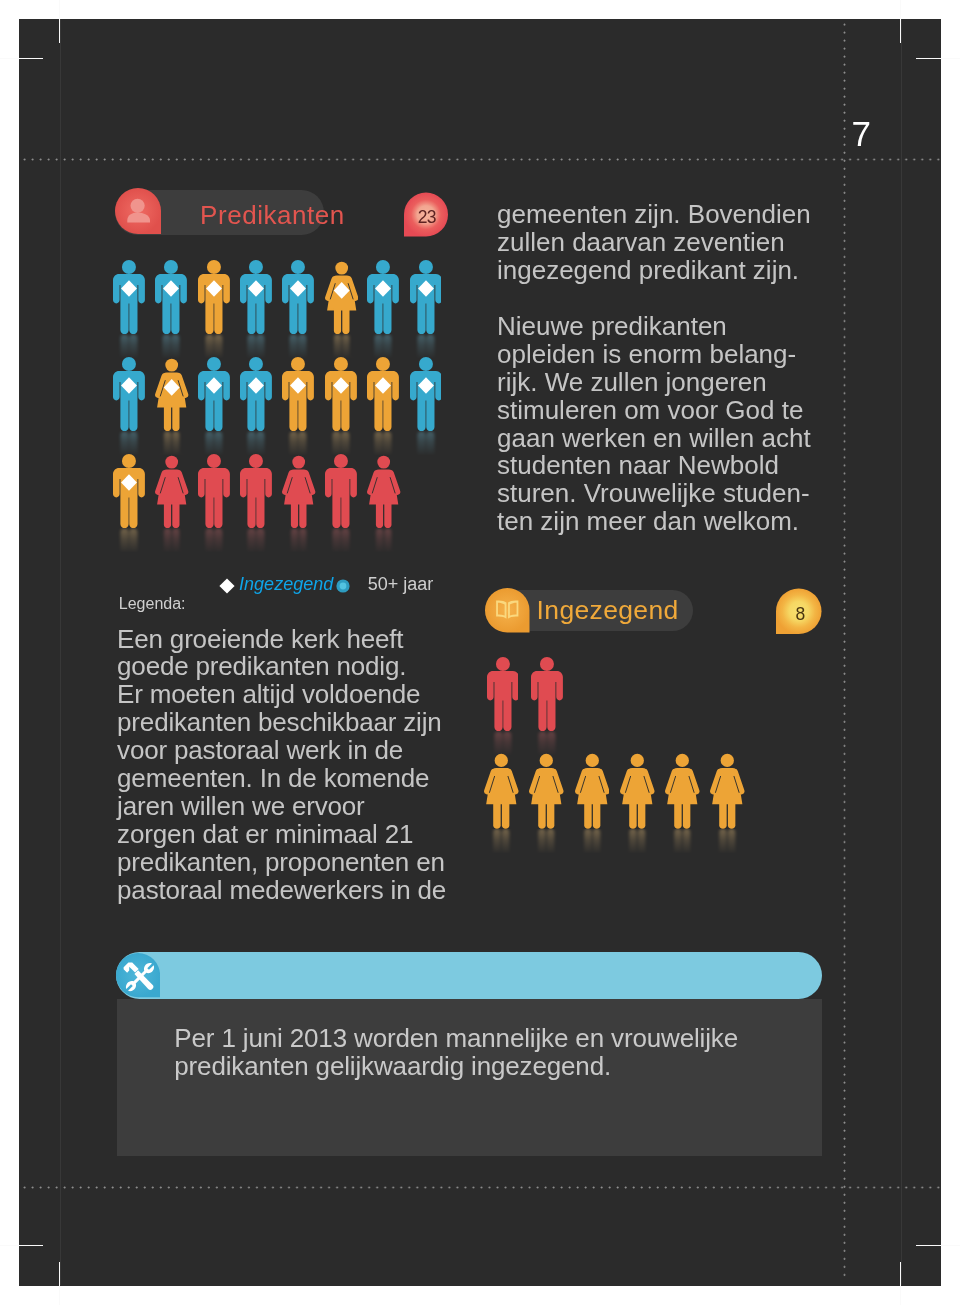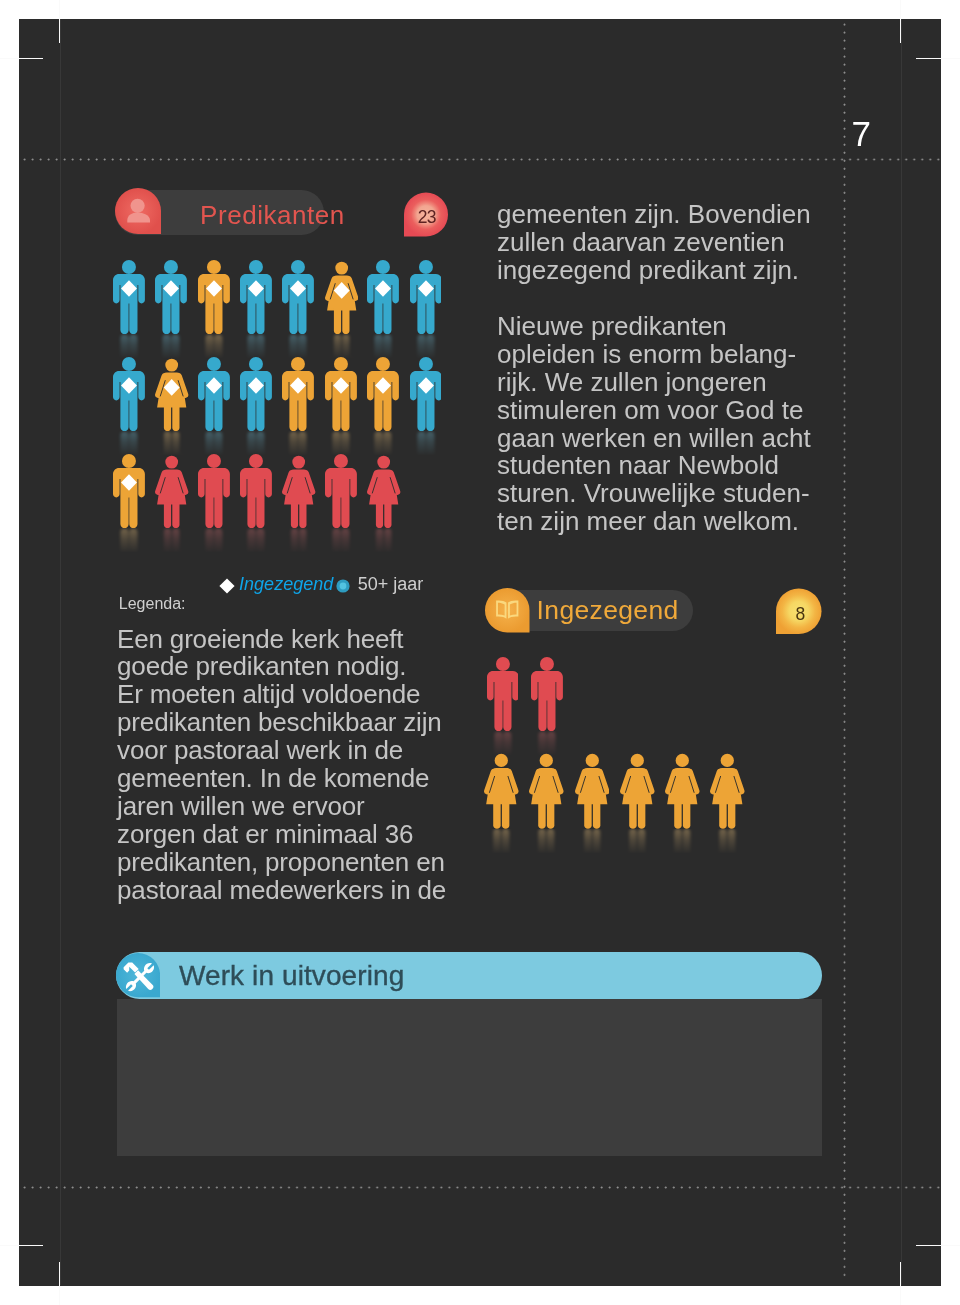--- a/index.html
+++ b/index.html
@@ -438,30 +438,30 @@
 <div class="legend" style="left:99.8px;top:553.0px;width:320px;height:30px;">
 <span style="position:absolute;left:0px;top:0px;font-size:16px;line-height:24px;color:#cfcfcf;margin-top:20px;">Legenda:</span>
 <svg width="16" height="16" viewBox="0 0 16 16" style="position:absolute;left:100.1px;top:6.3px;">
           <path d="M8 0.4 L15.6 8 L8 15.6 L0.4 8 Z" fill="#ffffff"></path>
         </svg>
 <span style="position:absolute;left:120.3px;top:3.2px;font-size:18px;line-height:18px;color:#0ea5e9;font-style:italic;">Ingezegend</span>
 <svg width="14" height="14" viewBox="0 0 14 14" style="position:absolute;left:217.0px;top:7.0px;">
           <circle cx="7" cy="7" r="6.6" fill="#2e9cc0"></circle>
           <circle cx="7" cy="7" r="3.4" fill="#52c3e0"></circle>
         </svg>
-<span style="position:absolute;left:239px;top:3.2px;font-size:18px;line-height:18px;color:#cfcfcf;">50+ jaar</span>
+<span style="position:absolute;left:249px;top:3.2px;font-size:18px;line-height:18px;color:#cfcfcf;">50+ jaar</span>
 </div>
 <div class="btext" style="left:98.1px;top:606.5px;">Een groeiende kerk heeft
 goede predikanten nodig.
 Er moeten altijd voldoende
 predikanten beschikbaar zijn
 voor pastoraal werk in de
 gemeenten. In de komende
 jaren willen we ervoor
-zorgen dat er minimaal 36
+zorgen dat er minimaal 21
 predikanten, proponenten en
 pastoraal medewerkers in de</div>
 <div class="btext" style="left:478px;top:182.3px;letter-spacing:0px;">gemeenten zijn. Bovendien
 zullen daarvan zeventien
 ingezegend predikant zijn.
 
 Nieuwe predikanten
 opleiden is enorm belang-
 rijk. We zullen jongeren
 stimuleren om voor God te
@@ -705,15 +705,16 @@
             </radialGradient>
           </defs>
 <path d="M 44 22 A 22 22 0 1 0 22 44 L 44 44 Z" fill="url(#wg)"></path>
 <g fill="#ffffff">
 <path d="M7.6 14.2 L12.4 9.4 L16.2 9.4 L22.6 15.8 L19.0 19.4 L13.2 13.6 L13.2 17.4 L11.1 19.5 L7.6 16.0 Z"></path>
 <path d="M18.4 20.8 L22.0 17.2 L36.6 31.8 C37.6 32.8 37.6 34.4 36.6 35.4 L36.0 36.0 C35.0 37.0 33.4 37.0 32.4 36.0 Z"></path>
 <path d="M37.6 12.0 L32.9 16.7 L31.2 15.0 L35.9 10.3 C33.2 9.3 30.0 10.5 28.6 13.1 C27.8 14.6 27.7 16.2 28.2 17.6 L17.6 28.2 C16.2 27.7 14.6 27.8 13.1 28.6 C10.5 30.0 9.3 33.2 10.3 35.9 L15.0 31.2 L16.7 32.9 L12.0 37.6 C14.7 38.6 17.9 37.4 19.3 34.8 C20.1 33.3 20.2 31.7 19.7 30.3 L30.3 19.7 C31.7 20.2 33.3 20.1 34.8 19.3 C37.4 17.9 38.6 14.7 37.6 12.0 Z"></path>
 </g>
 </svg>
       </div>
-<div class="hdrtitle" style="left:160.0px;top:942.5px;color:#2e4d58;font-size:28px;line-height:28px;letter-spacing:0.1px;-webkit-text-stroke:0.35px #2e4d58;">Werk in uitvoering</div>
+<div class="btext" style="left:155.3px;top:1006.0px;font-size:26.0px;line-height:27.7px;letter-spacing:-0.15px;color:#c9c9c9;">Per 1 juni 2013 worden mannelijke en vrouwelijke
+predikanten gelijkwaardig ingezegend.</div>
 </div>
 </div>
 
 </body></html>

